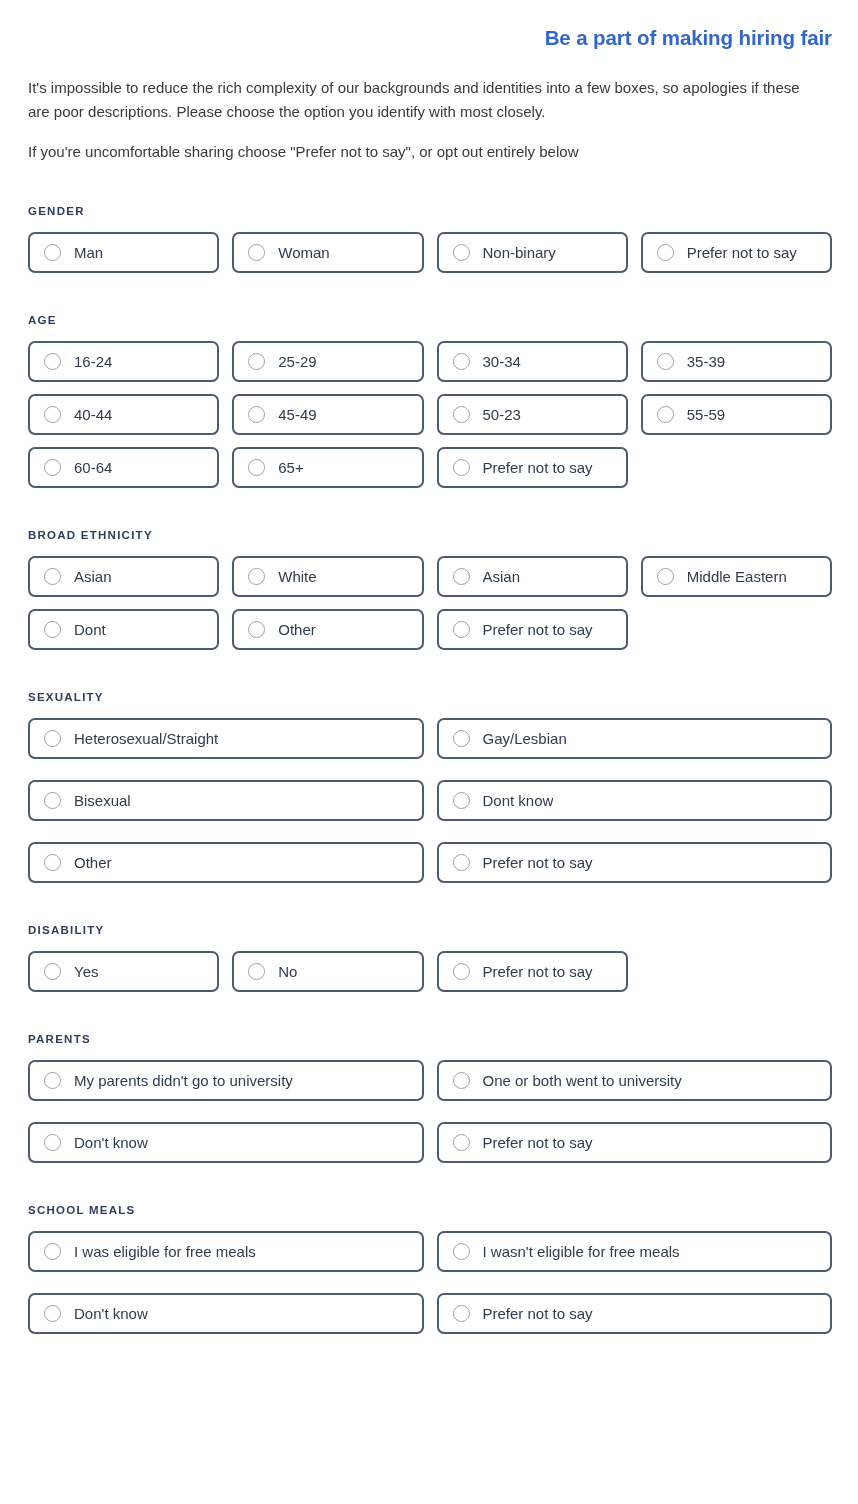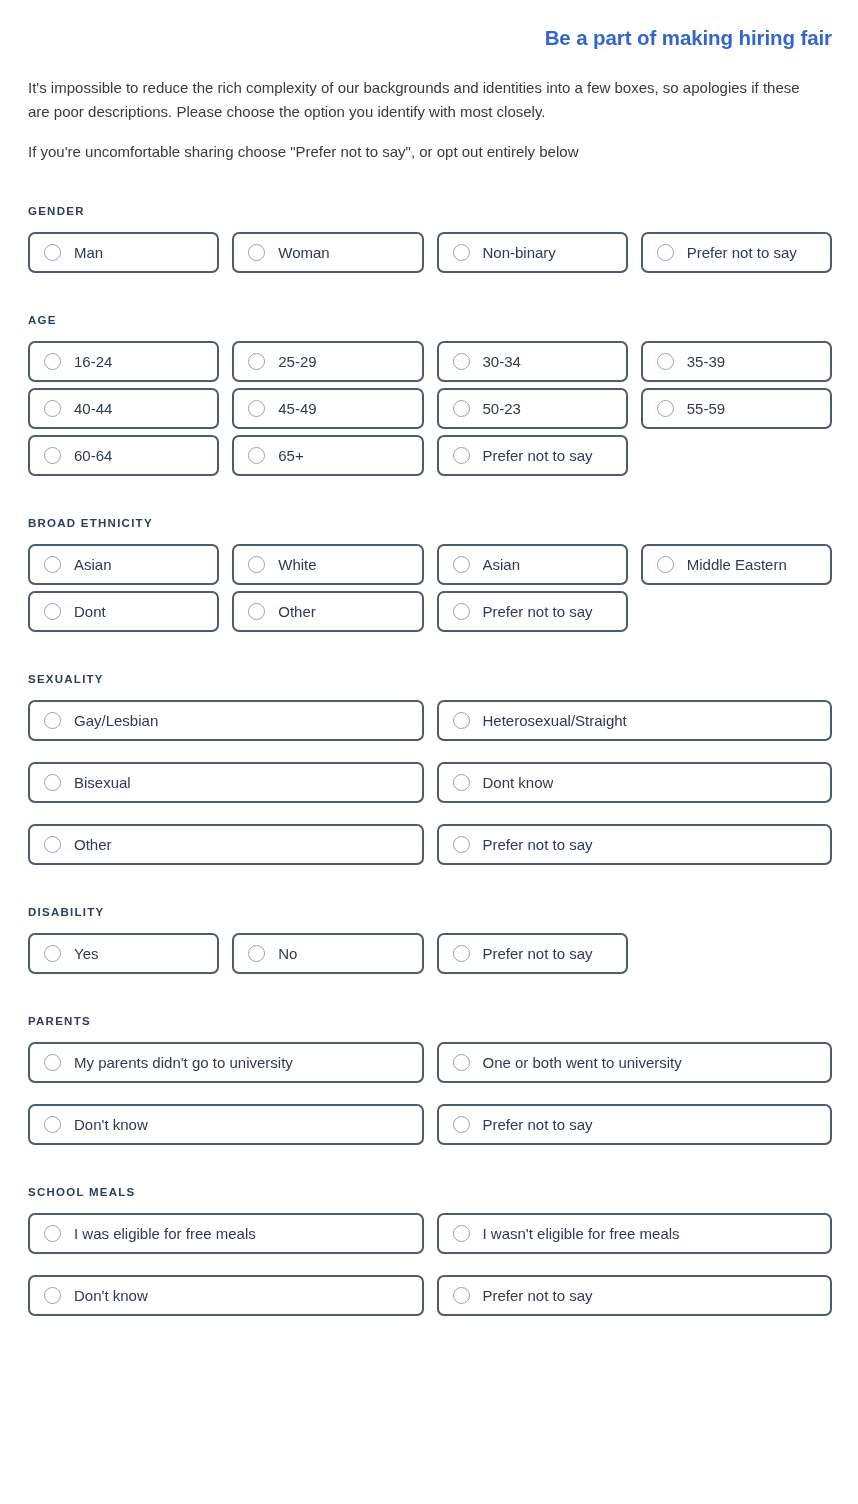--- a/index.html
+++ b/index.html
@@ -54,21 +54,21 @@
     font-weight: bold;
     letter-spacing: 1.25px;
     color: #2c3e5d;
     text-transform: uppercase;
     padding-bottom: 14px;
   }
 
   
   .options {
     display: grid;
-    gap: 6px 13px;
+    gap: 12px 13px;
   }
   .options.cols-4 {
     grid-template-columns: repeat(4, 1fr);
   }
   .options.cols-2 {
     grid-template-columns: repeat(2, 1fr);
     gap: 21px 13px;
   }
 
   .option {
@@ -214,25 +214,25 @@
             <span class="radio"></span>
             <span class="option-label">Prefer not to say</span>
           </div>
         </div>
       </div>
       <div class="section">
         <div class="section-label">SEXUALITY</div>
         <div class="options cols-2">
           <div class="option">
             <span class="radio"></span>
+            <span class="option-label">Heterosexual/Straight</span>
+          </div>
+          <div class="option">
+            <span class="radio"></span>
             <span class="option-label">Gay/Lesbian</span>
-          </div>
-          <div class="option">
-            <span class="radio"></span>
-            <span class="option-label">Heterosexual/Straight</span>
           </div>
           <div class="option">
             <span class="radio"></span>
             <span class="option-label">Bisexual</span>
           </div>
           <div class="option">
             <span class="radio"></span>
             <span class="option-label">Dont know</span>
           </div>
           <div class="option">

